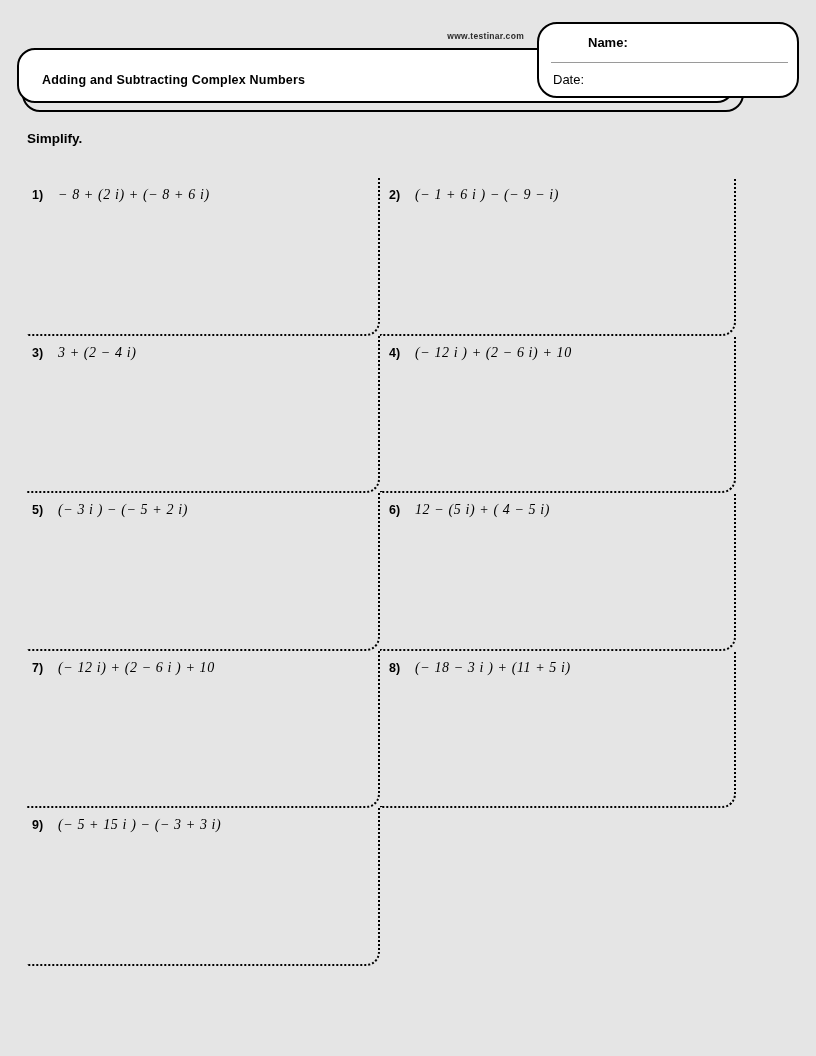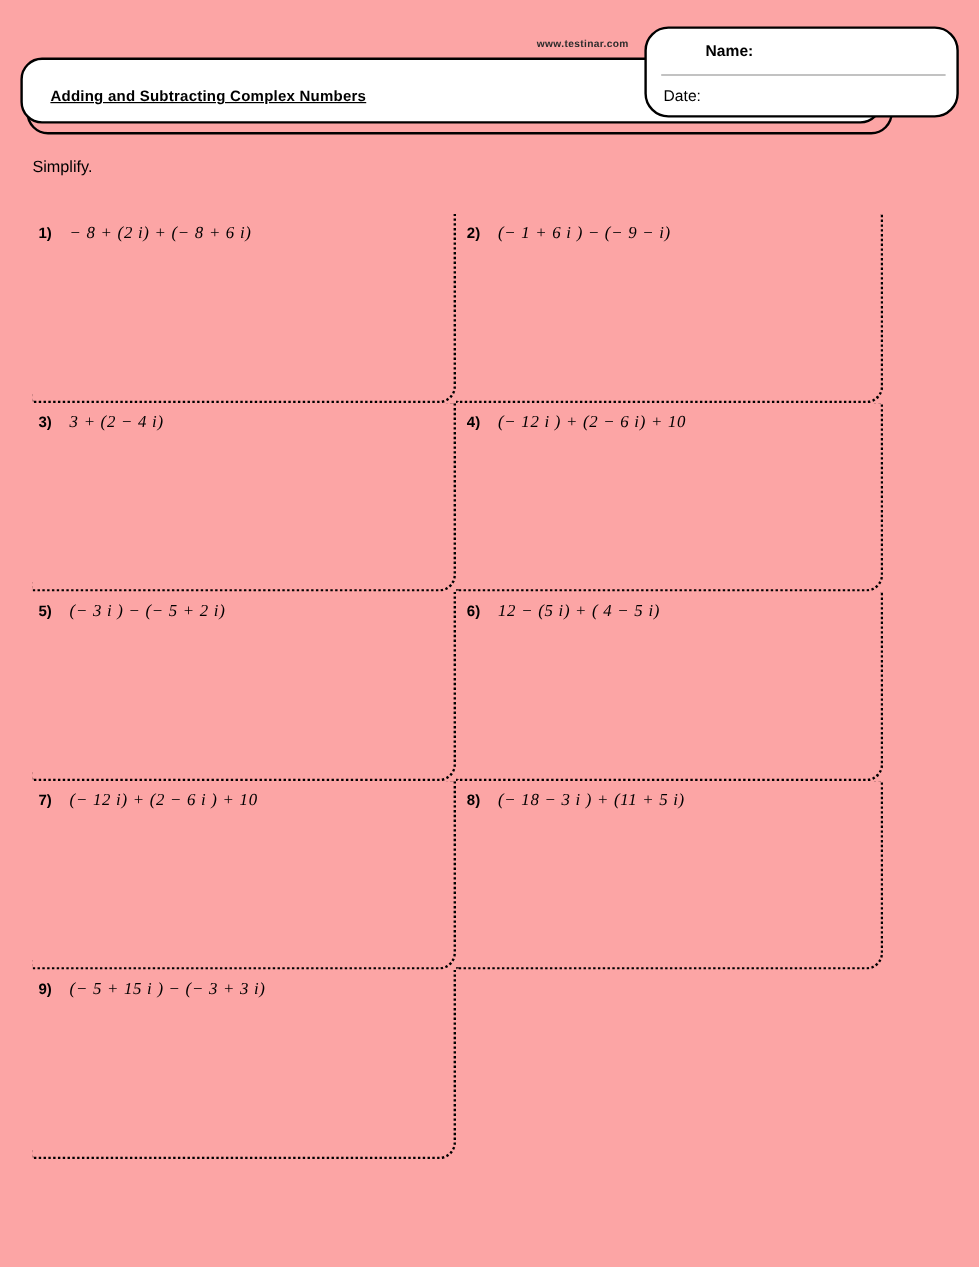--- a/index.html
+++ b/index.html
@@ -4,21 +4,21 @@
 <style>
   html, body {
     margin: 0;
     padding: 0;
     background: #ffffff;
   }
   .page {
     position: relative;
     width: 816px;
     height: 1056px;
-    background: #fca5a5;
+    background: #e5e5e5;
     font-family: "Liberation Sans", sans-serif;
     color: #000;
     overflow: hidden;
   }
 
   
   .site-url {
     position: absolute;
     left: 420px;
     top: 31px;
@@ -53,21 +53,20 @@
     display: flex;
     align-items: center;
     padding-left: 23px;
     padding-top: 9px;
     box-sizing: border-box;
   }
   .title-box .title-text {
     font-size: 12.5px;
     font-weight: 700;
     letter-spacing: 0.2px;
-    text-decoration: underline;
   }
   .name-box {
     position: absolute;
     left: 537px;
     top: 22px;
     width: 262px;
     height: 76px;
     background: #fff;
     border: 2.5px solid #000;
     border-radius: 20px;
@@ -95,21 +94,21 @@
     top: 48px;
     font-size: 13px;
     font-weight: 400;
   }
 
   .instruction {
     position: absolute;
     left: 27px;
     top: 131px;
     font-size: 13.5px;
-    font-weight: 400;
+    font-weight: 700;
   }
 
   
   .grid {
     position: absolute;
     left: 27px;
     top: 178px;
     display: grid;
     grid-template-columns: 353px 356px;
     grid-auto-rows: 157.6px;

